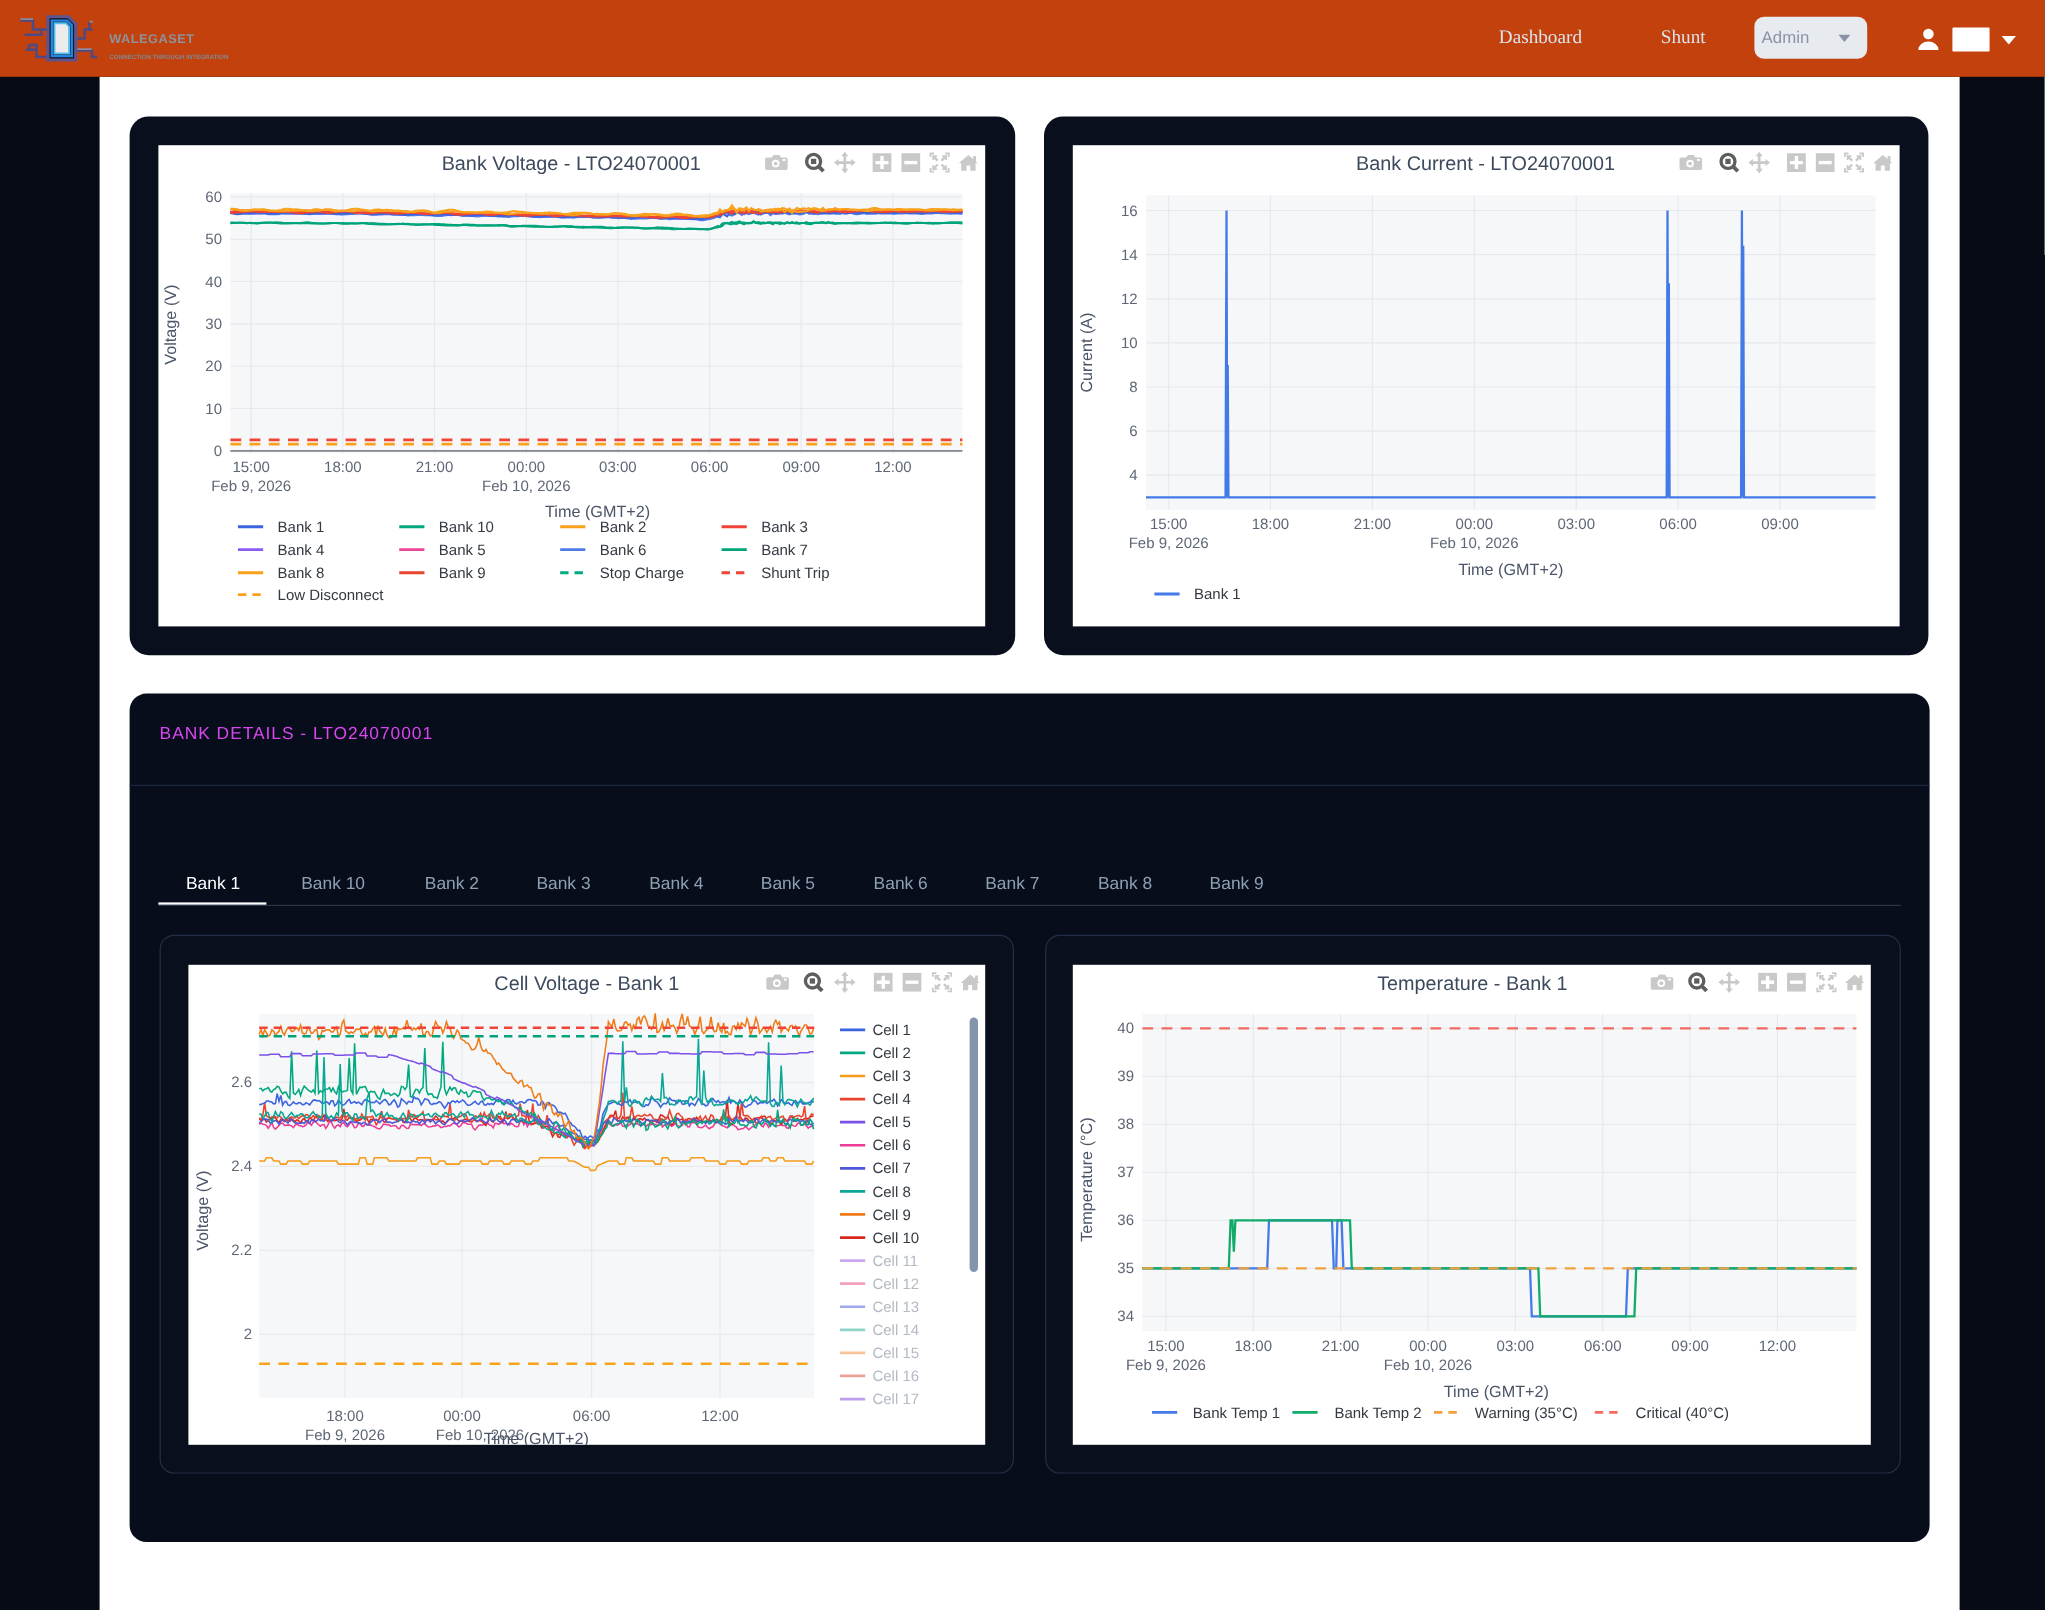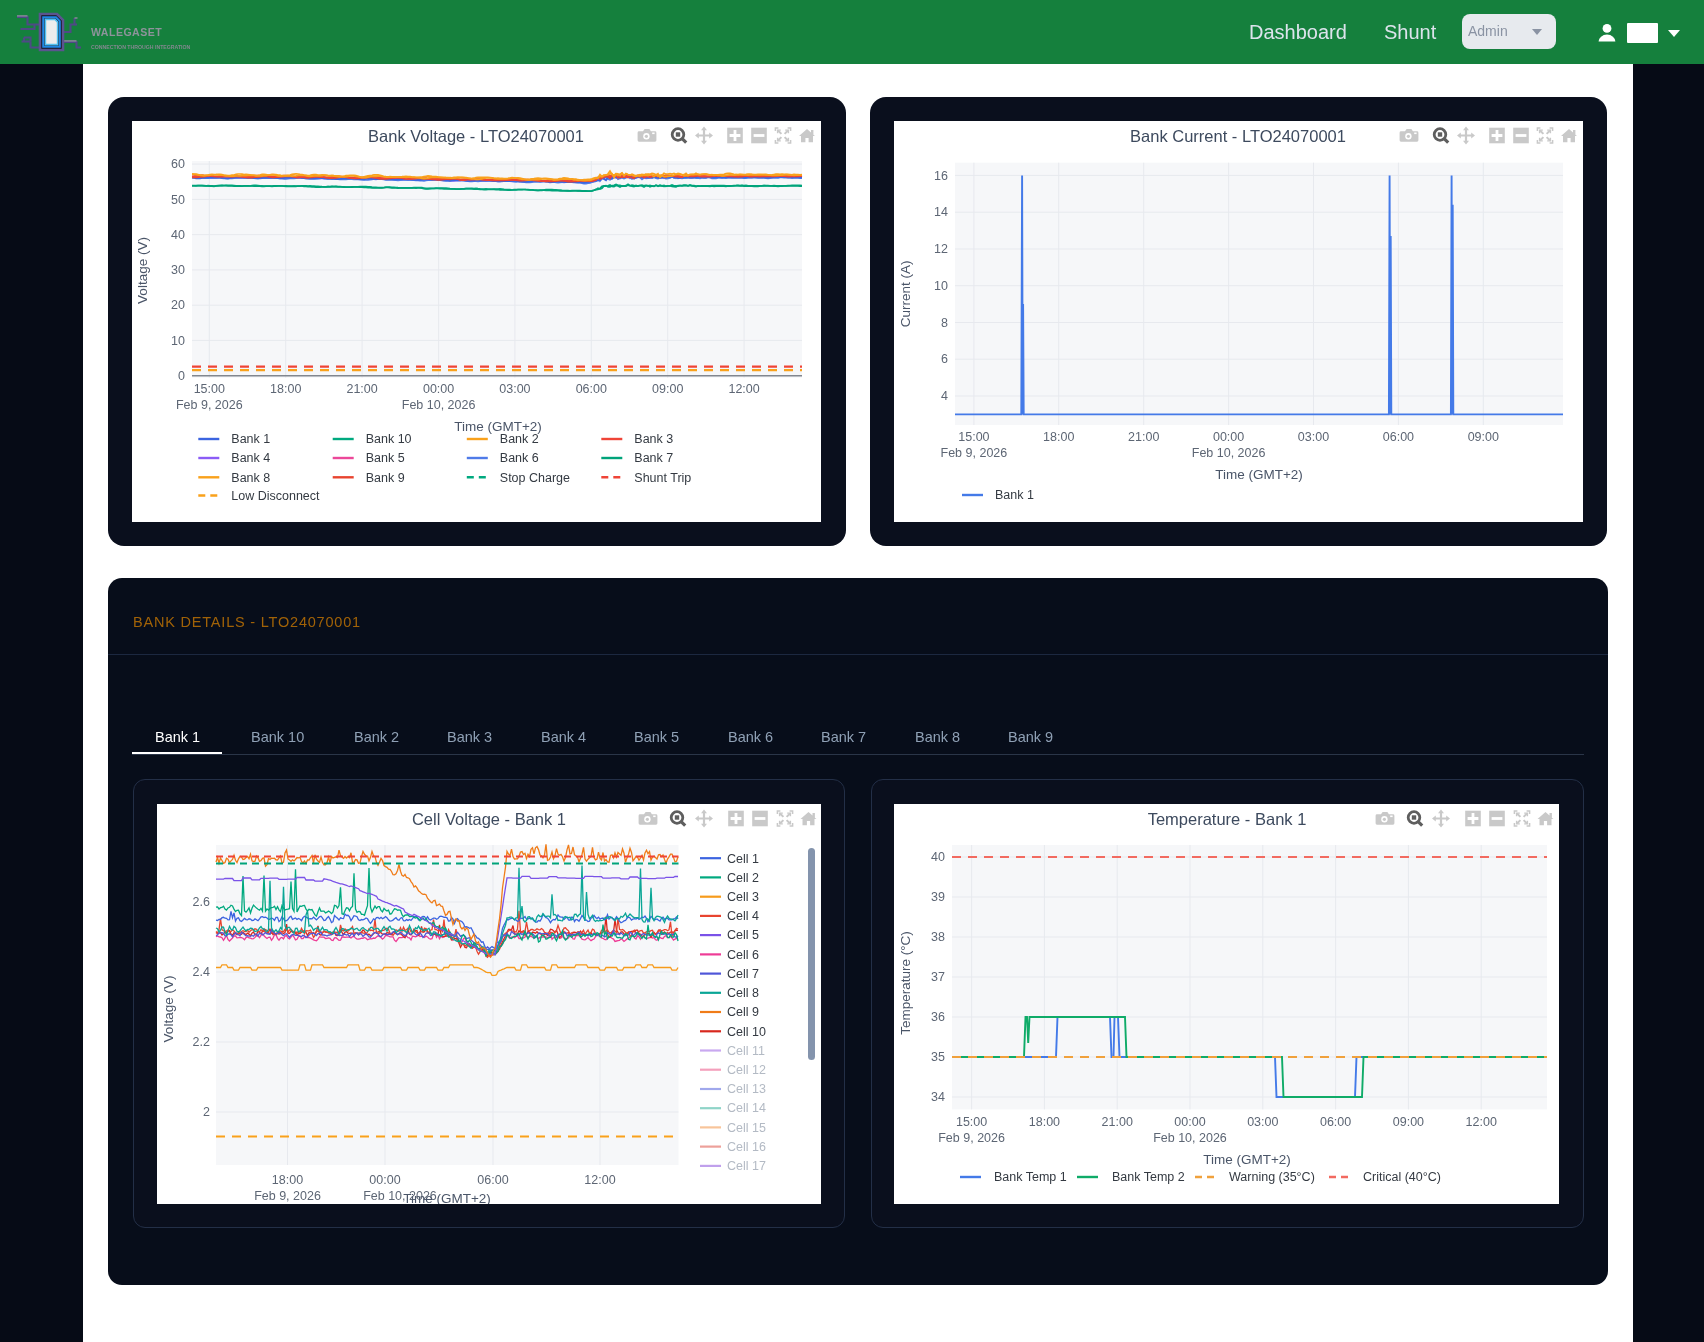--- a/index.html
+++ b/index.html
@@ -1,27 +1,27 @@
 <!DOCTYPE html>
 <html><head><meta charset="utf-8"><title>Dashboard</title>
 <style>
 * { margin:0; padding:0; box-sizing:border-box; }
 html,body { width:1704px; height:1342px; background:#fff; font-family:"Liberation Sans", sans-serif; }
 .page { position:relative; width:1704px; height:1342px; background:#060b16; overflow:hidden; }
 .whitecol { position:absolute; left:83px; top:64px; width:1550px; height:1278px; background:#fff; }
-.nav { position:absolute; left:0; top:0; width:1704px; height:64px; background:#15803d; }
+.nav { position:absolute; left:0; top:0; width:1704px; height:64px; background:#c2410c; }
 .logo { position:absolute; left:9px; top:6px; }
-.navlink { position:absolute; top:0; height:64px; line-height:64px; color:#dce3ec; font-size:20px; }
+.navlink { position:absolute; top:0; height:64px; line-height:64px; color:#dce3ec; font-size:16px;font-family:Liberation Serif, serif; }
 .adminbtn { position:absolute; left:1462px; top:14px; width:94px; height:35px; background:#e7eaee; border-radius:8px; color:#8a93a3; font-size:14px; line-height:35px; text-align:left; padding-left:6px; }
 .adminbtn:after { content:''; position:absolute; right:14px; top:15px; border-left:5px solid transparent; border-right:5px solid transparent; border-top:6px solid #8a93a3; }
 .flagrect { position:absolute; left:1627px; top:23px; width:31px; height:20px; background:#fff; border-radius:1px; }
 .caret { position:absolute; left:1668px; top:30px; width:0; height:0; border-left:6.5px solid transparent; border-right:6.5px solid transparent; border-top:7px solid #fff; }
 .card { position:absolute; background:#0a0f1d; border-radius:16px; }
 .panel { position:absolute; left:108px; top:578px; width:1500px; height:707px; background:#070d1a; border-radius:14px; }
-.panelhead { position:absolute; left:25px; top:36px; color:#a16207; font-size:14.5px; letter-spacing:0.8px; }
+.panelhead { position:absolute; left:25px; top:26px; color:#d946ef; font-size:14.5px; letter-spacing:0.8px; }
 .paneldiv { position:absolute; left:0; top:76px; width:1500px; height:1px; background:#1c2840; }
 .tabs { position:absolute; left:24px; top:151px; height:26px; }
 .tab { position:absolute; top:0; font-size:14.5px; color:#8fa0b5; white-space:nowrap; }
 .tab.active { color:#fff; }
 .tabline { position:absolute; left:24px; top:176px; width:1452px; height:1px; background:#2a3548; }
 .tabunder { position:absolute; left:24px; top:173.5px; width:90px; height:2.5px; background:#fff; }
 .icard { position:absolute; background:#0a0f1d; border:1px solid #232f47; border-radius:12px; }
 .chartwrap { position:absolute; background:#fff; }
 </style></head>
 <body>

